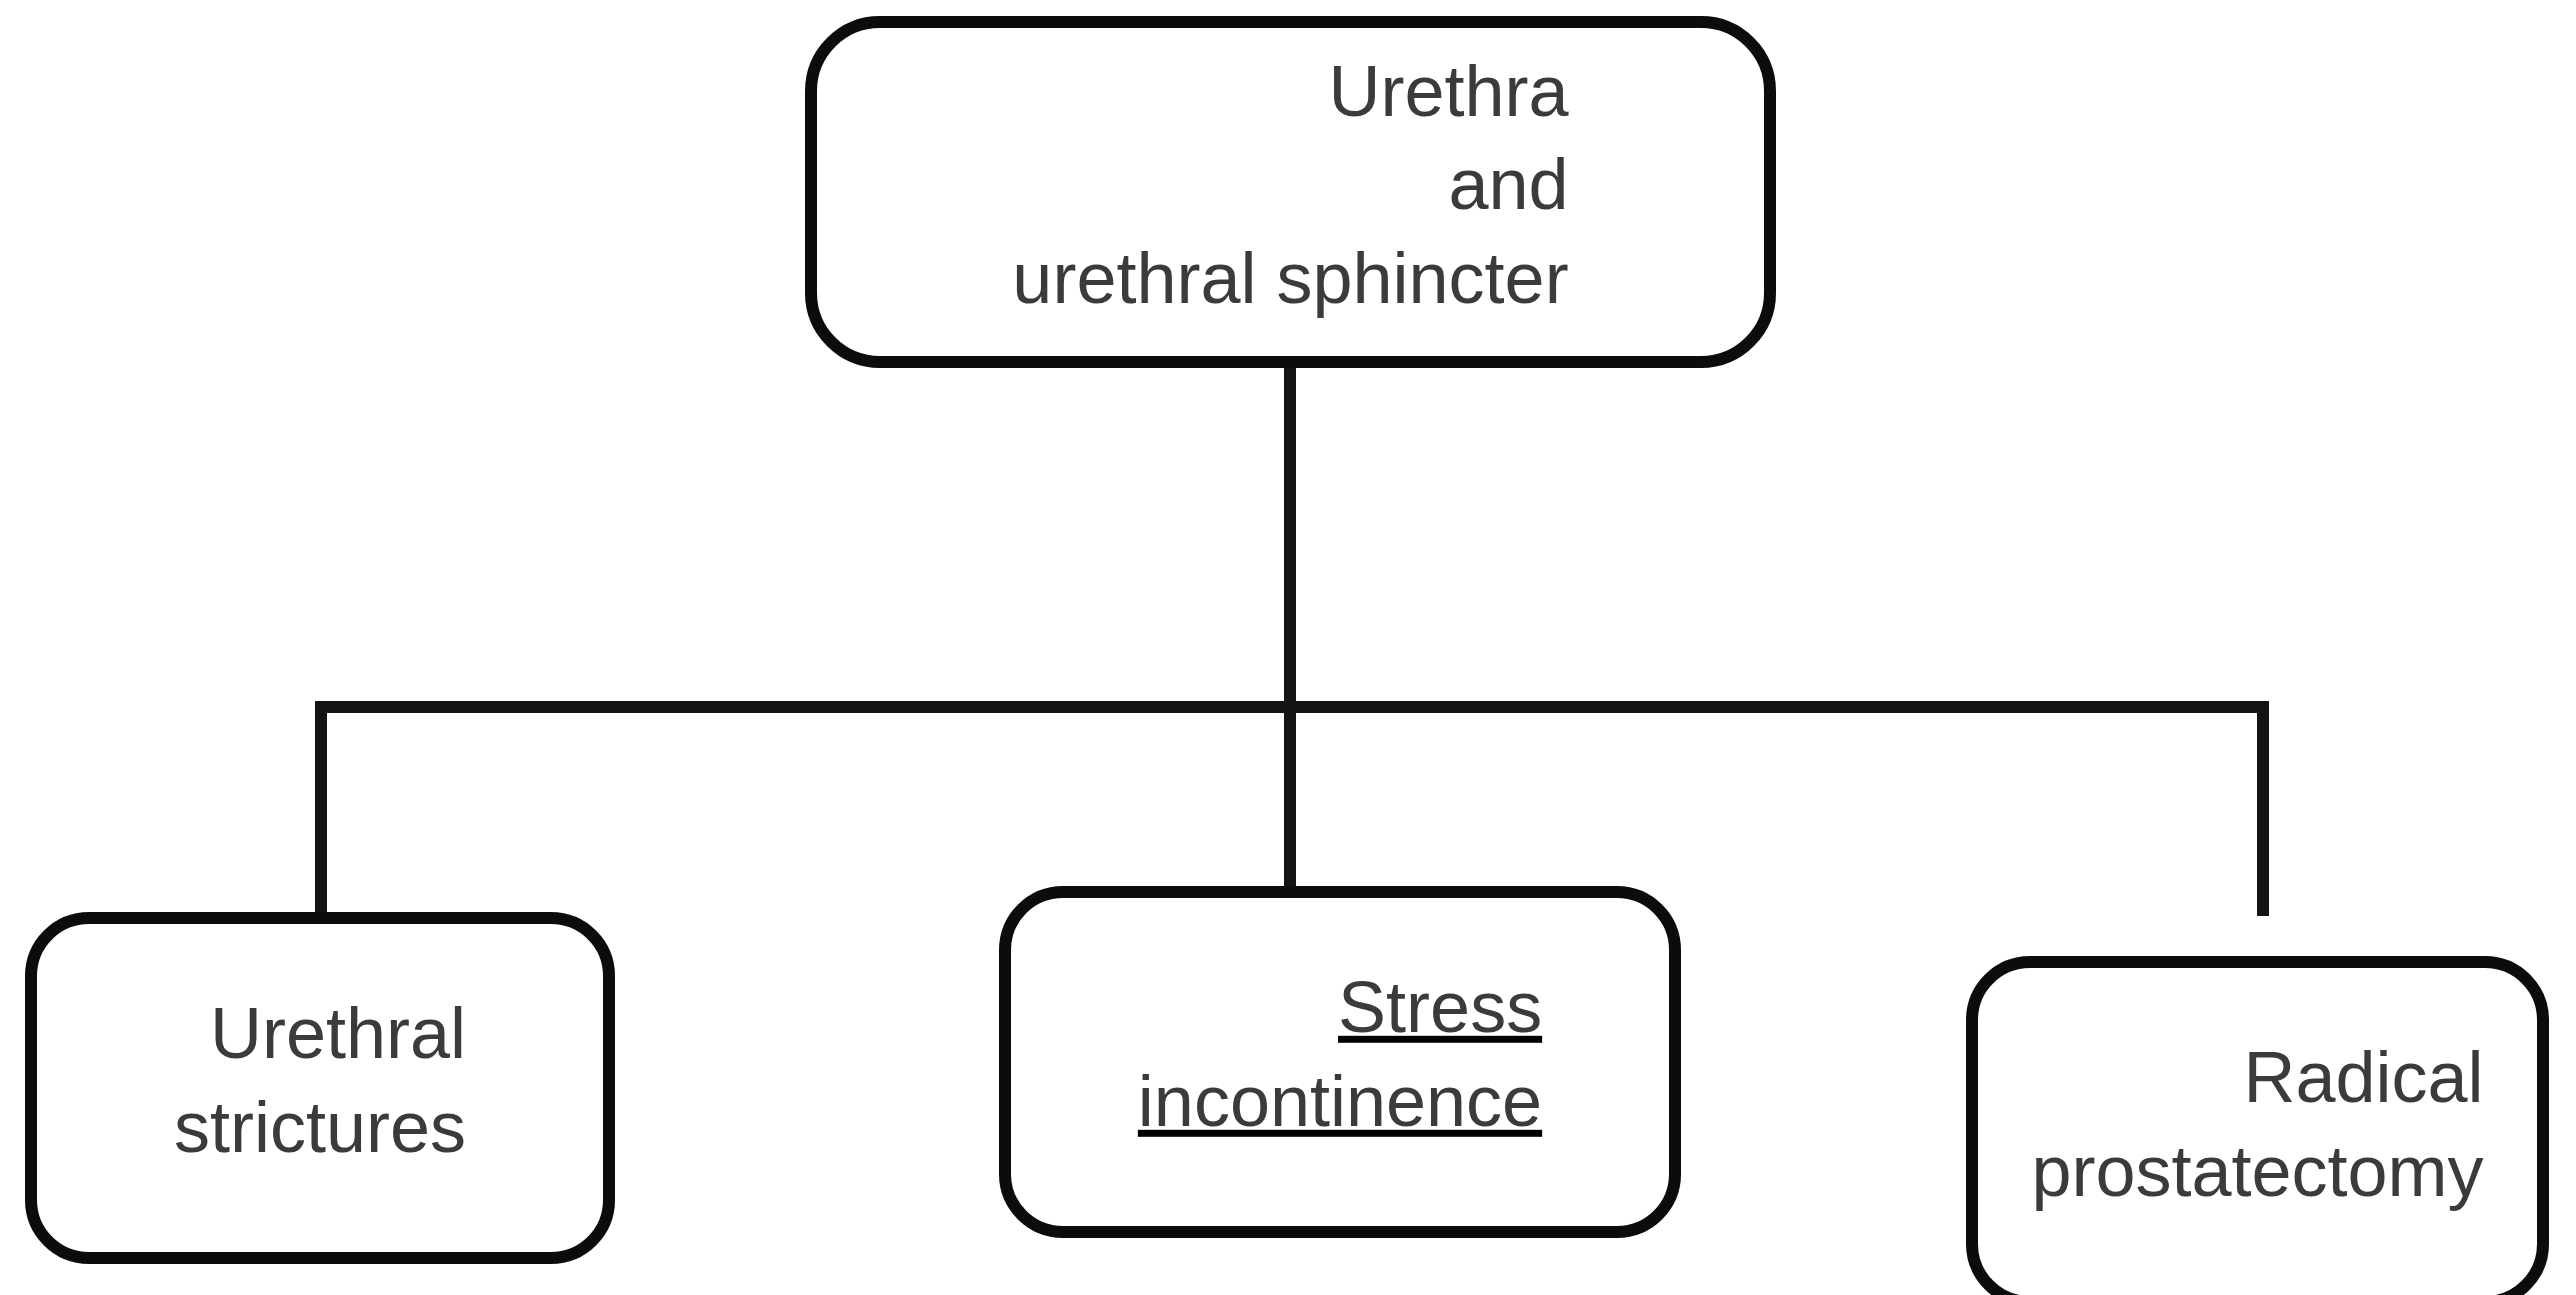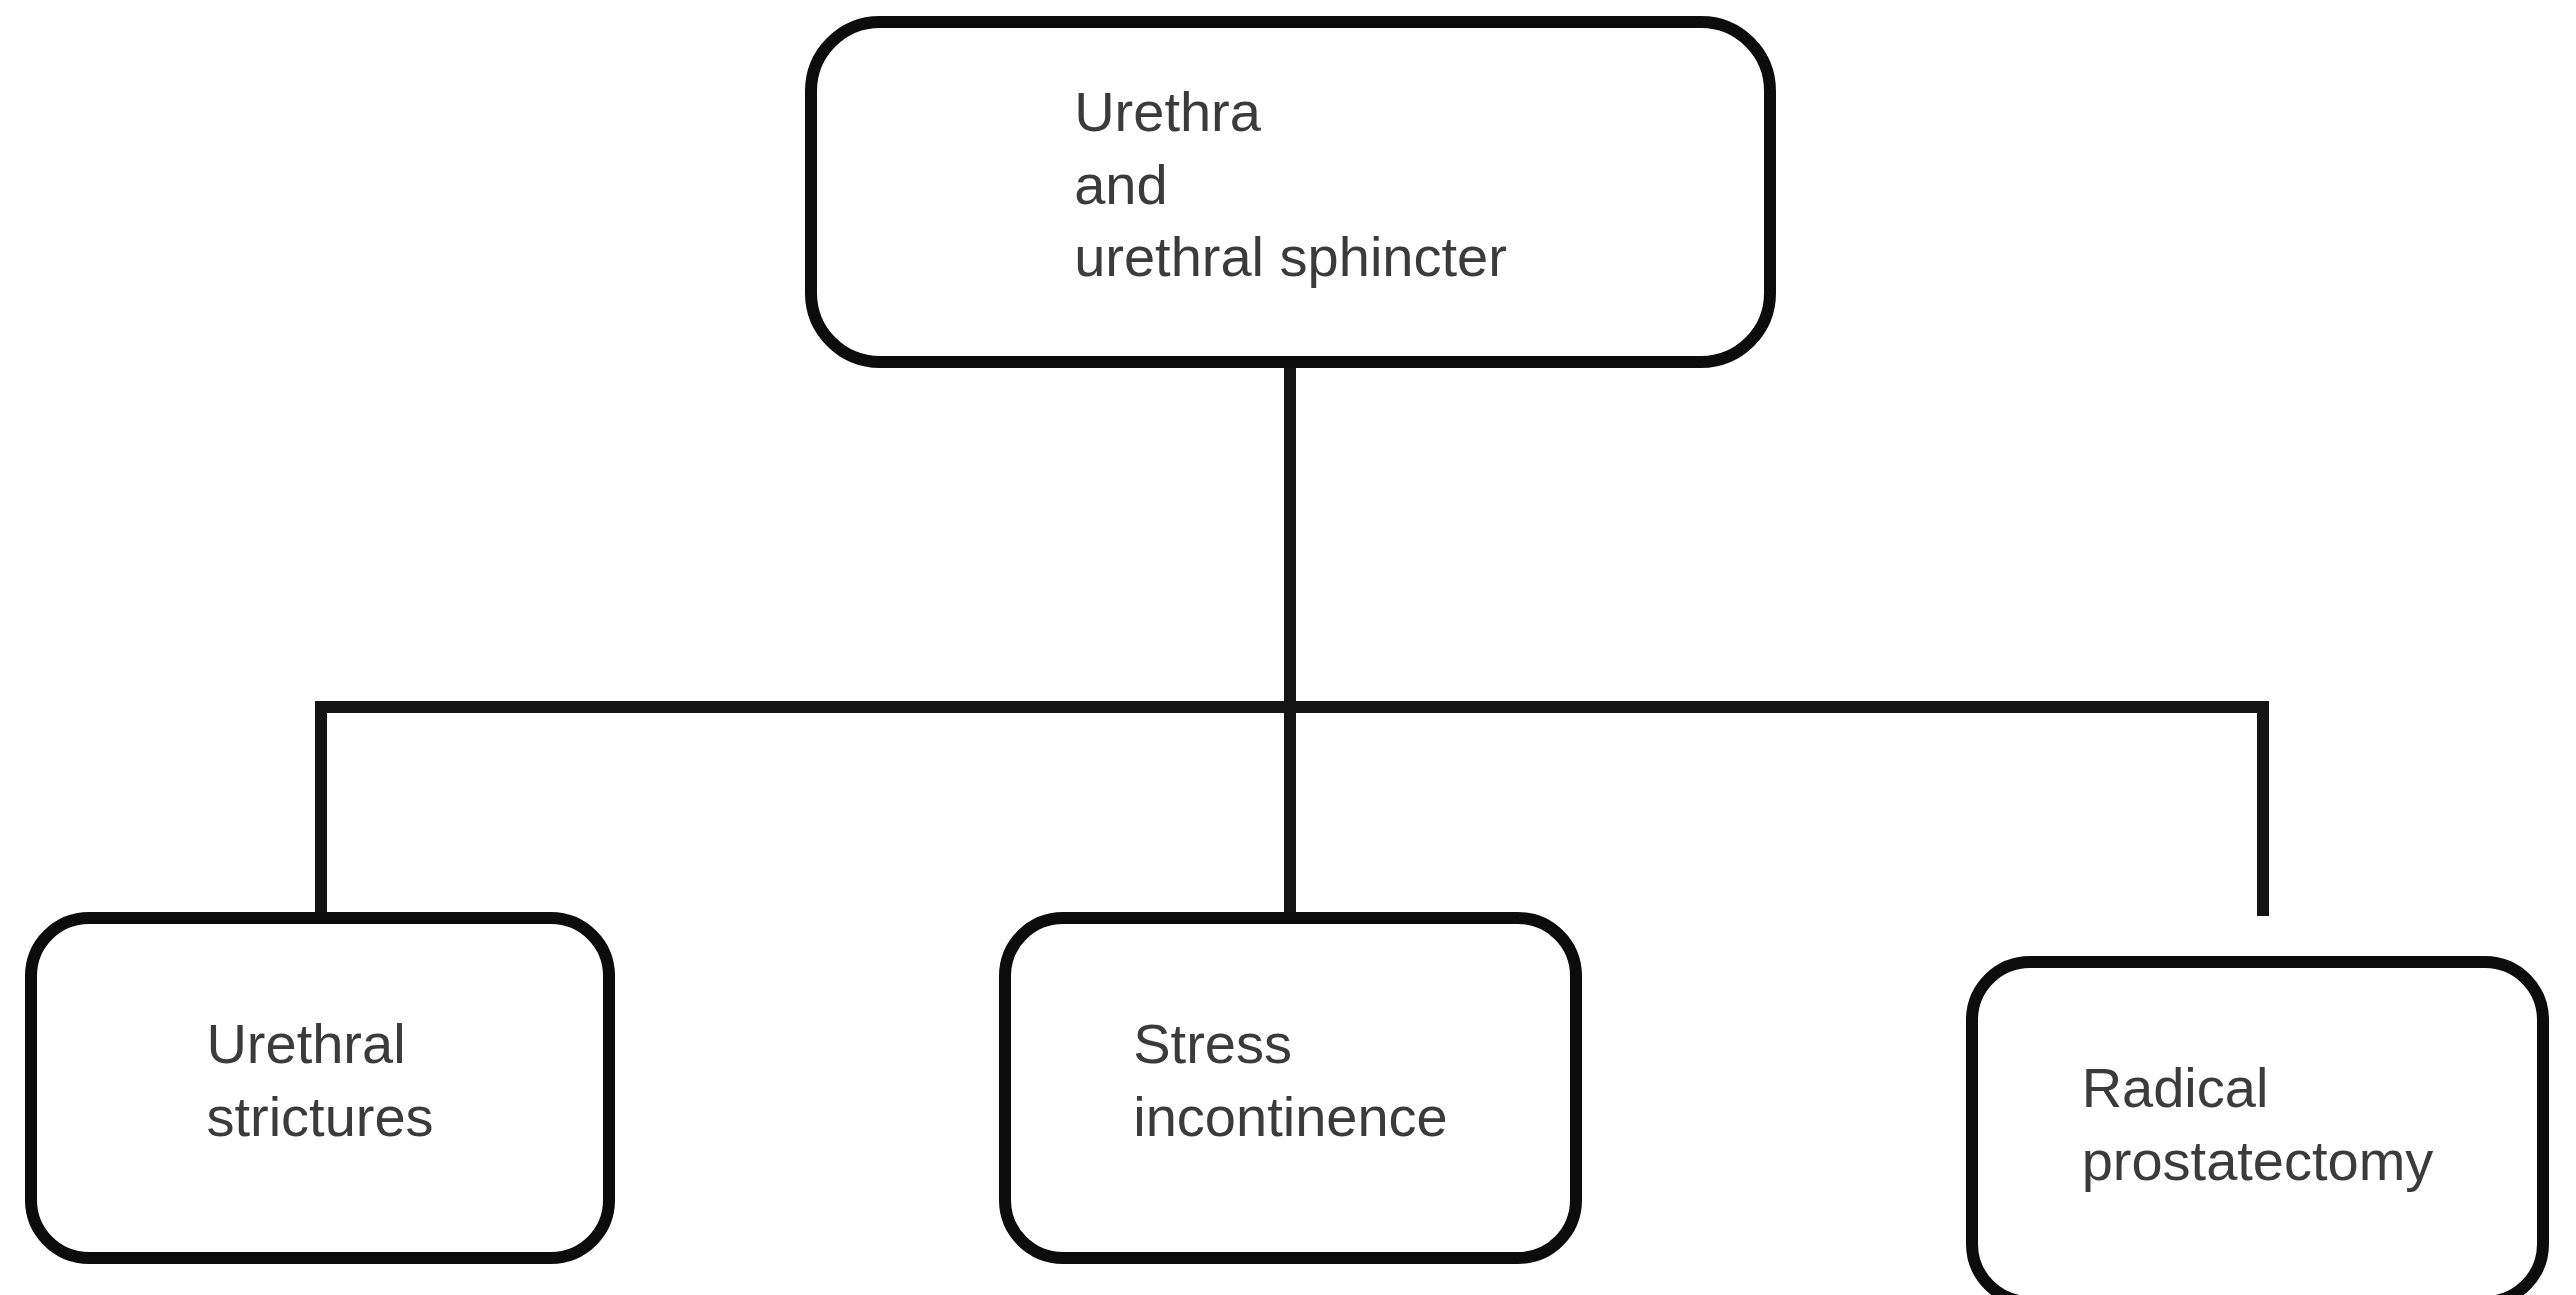--- a/index.html
+++ b/index.html
@@ -21,29 +21,29 @@
     border: 12.5px solid #0c0c0c;
     border-radius: 64px;
     background: #ffffff;
     display: flex;
     align-items: center;
     justify-content: center;
     z-index: 2;
   }
   .node-label {
     white-space: pre-line;
-    text-align: left;
+    text-align: right;
     color: #3b3b3b;
-    font-size: 56px;
+    font-size: 72px;
     line-height: 1.3;
     transform: translateY(-7.2px);
   }
   .node-root   { left: 805px;  top: 16px;   width: 971px; height: 352px; border-radius: 75px; }
   .node-child1 { left: 25px;   top: 912px; width: 590px;  height: 352px; }
-  .node-child2 { left: 999px; top: 912px; width: 583px;  height: 352px; }
+  .node-child2 { left: 999px; top: 886px; width: 682px;  height: 352px; text-decoration: underline; }
   .node-child3 { left: 1966px; top: 912px; width: 583px;  height: 352px; margin-top: 44px; }
 
   .connector {
     position: absolute;
     background: #141414;
     z-index: 1;
   }
   
   .conn-trunk  { left: 1284px; top: 358px; width: 11.6px;   height: 558px; }
   

